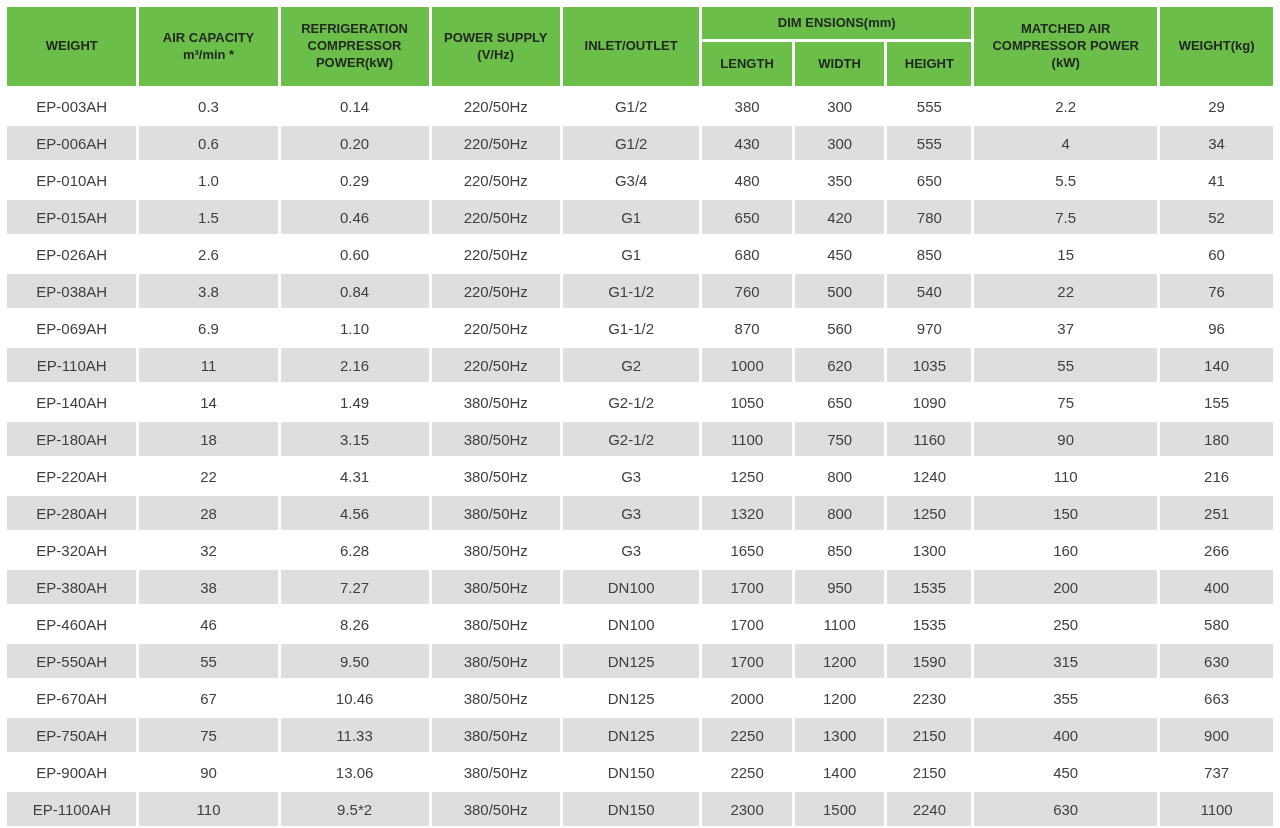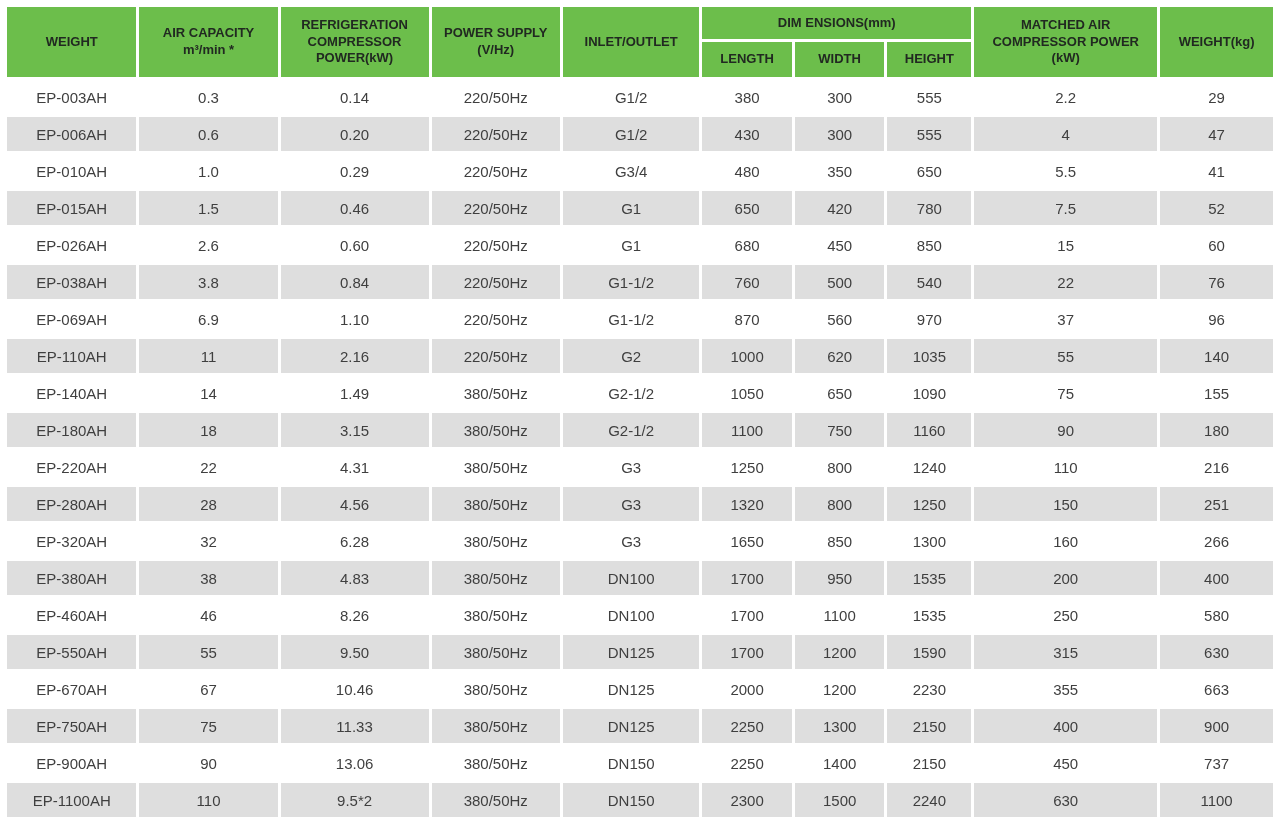--- a/index.html
+++ b/index.html
@@ -23,21 +23,21 @@
     color: #212921;
     font-weight: bold;
     font-size: 13px;
     line-height: 1.3;
     text-align: center;
     vertical-align: middle;
     white-space: pre-line;
     padding: 0 2px;
   }
   thead tr:nth-child(1) th { height: 32px; }
-  thead tr:nth-child(2) th { height: 35px; margin-left: 17px; }
+  thead tr:nth-child(2) th { height: 44px; margin-left: 17px; }
   table.spec td {
     height: 34px;
     text-align: center;
     vertical-align: middle;
     font-size: 15px;
     color: #3f3f3f;
     background: #ffffff;
     padding: 0 2px;
     overflow: hidden;
   }
@@ -99,21 +99,21 @@
         <tr>
           <td>EP-006AH</td>
           <td>0.6</td>
           <td>0.20</td>
           <td>220/50Hz</td>
           <td>G1/2</td>
           <td>430</td>
           <td>300</td>
           <td>555</td>
           <td>4</td>
-          <td>47</td>
+          <td>34</td>
         </tr>
         <tr>
           <td>EP-010AH</td>
           <td>1.0</td>
           <td>0.29</td>
           <td>220/50Hz</td>
           <td>G3/4</td>
           <td>480</td>
           <td>350</td>
           <td>650</td>
@@ -236,21 +236,21 @@
           <td>G3</td>
           <td>1650</td>
           <td>850</td>
           <td>1300</td>
           <td>160</td>
           <td>266</td>
         </tr>
         <tr>
           <td>EP-380AH</td>
           <td>38</td>
-          <td>4.83</td>
+          <td>7.27</td>
           <td>380/50Hz</td>
           <td>DN100</td>
           <td>1700</td>
           <td>950</td>
           <td>1535</td>
           <td>200</td>
           <td>400</td>
         </tr>
         <tr>
           <td>EP-460AH</td>

